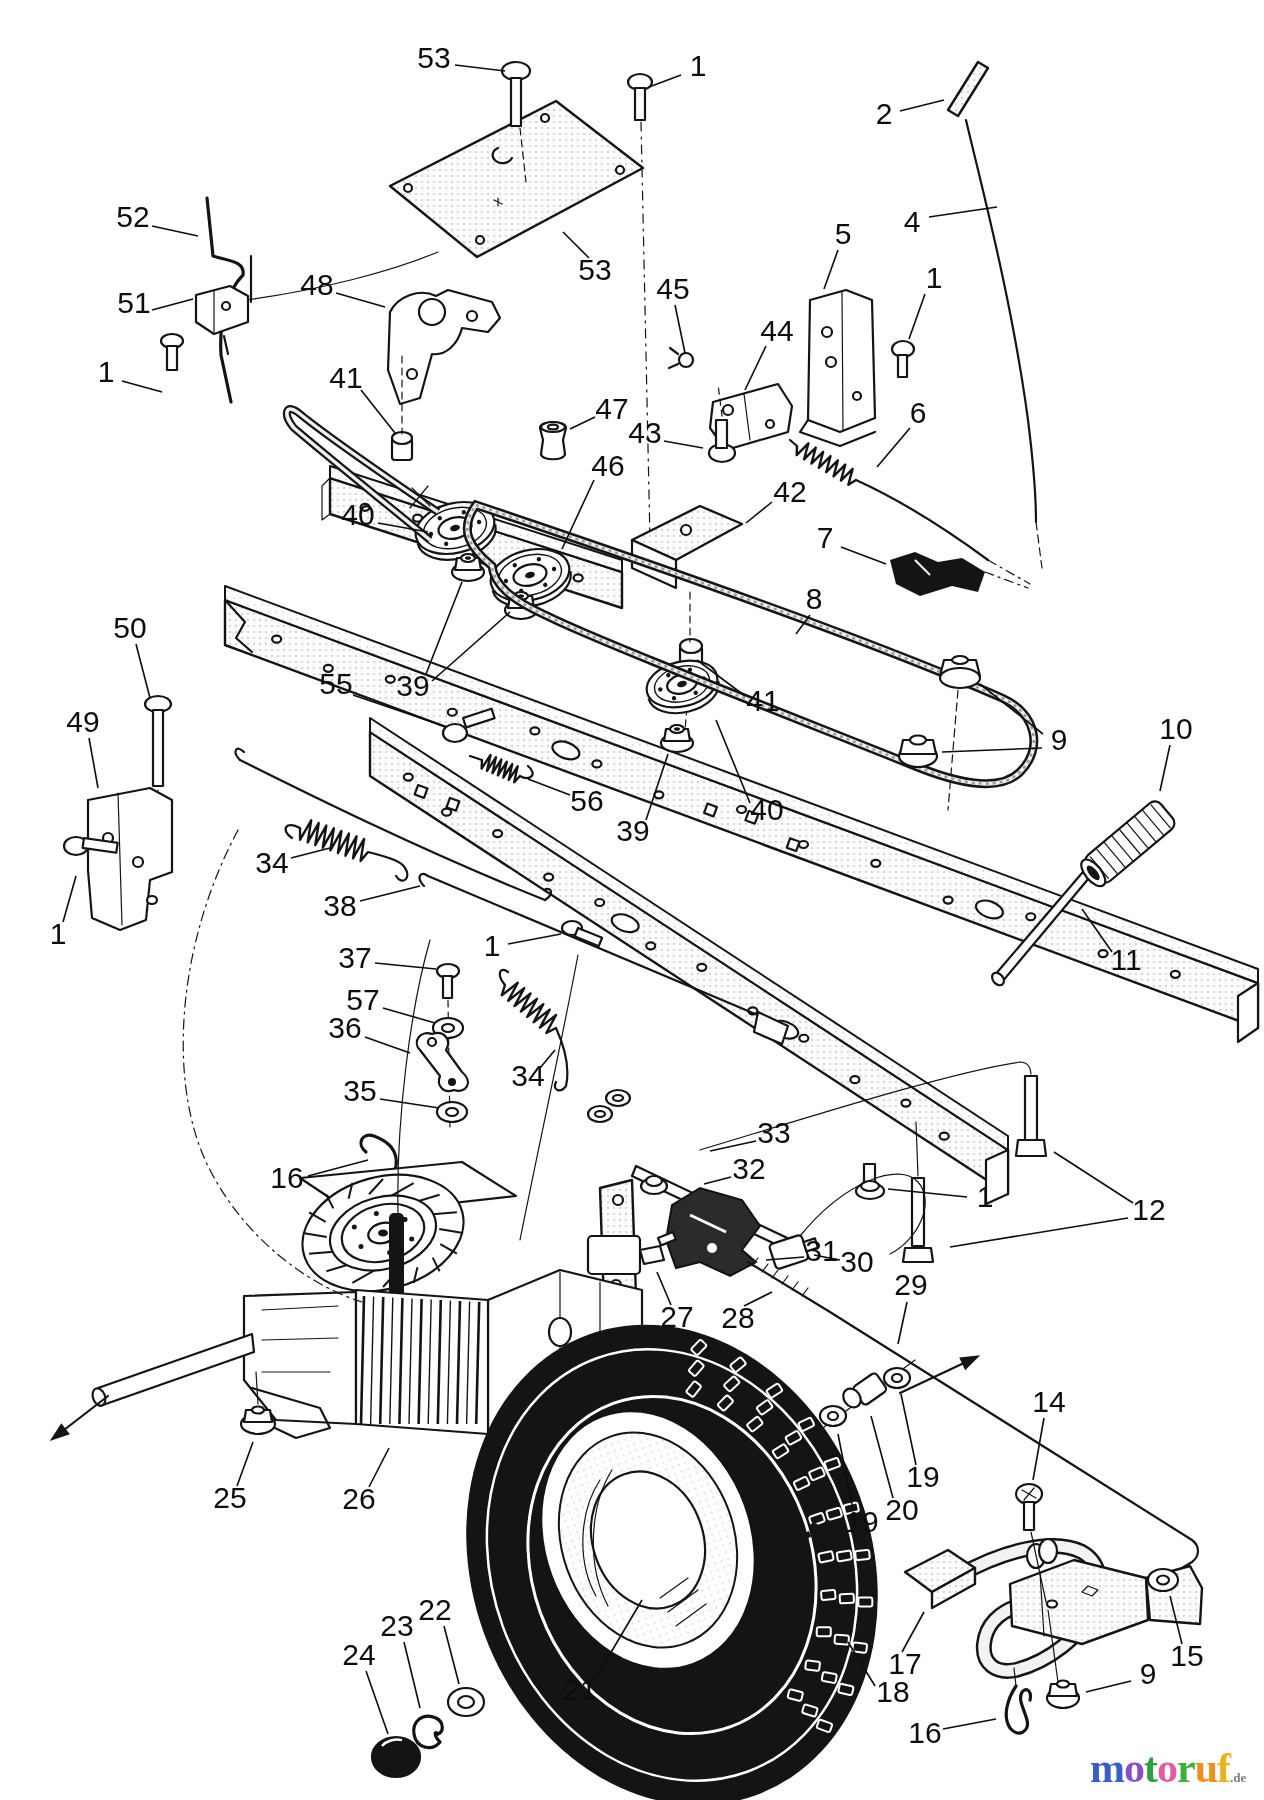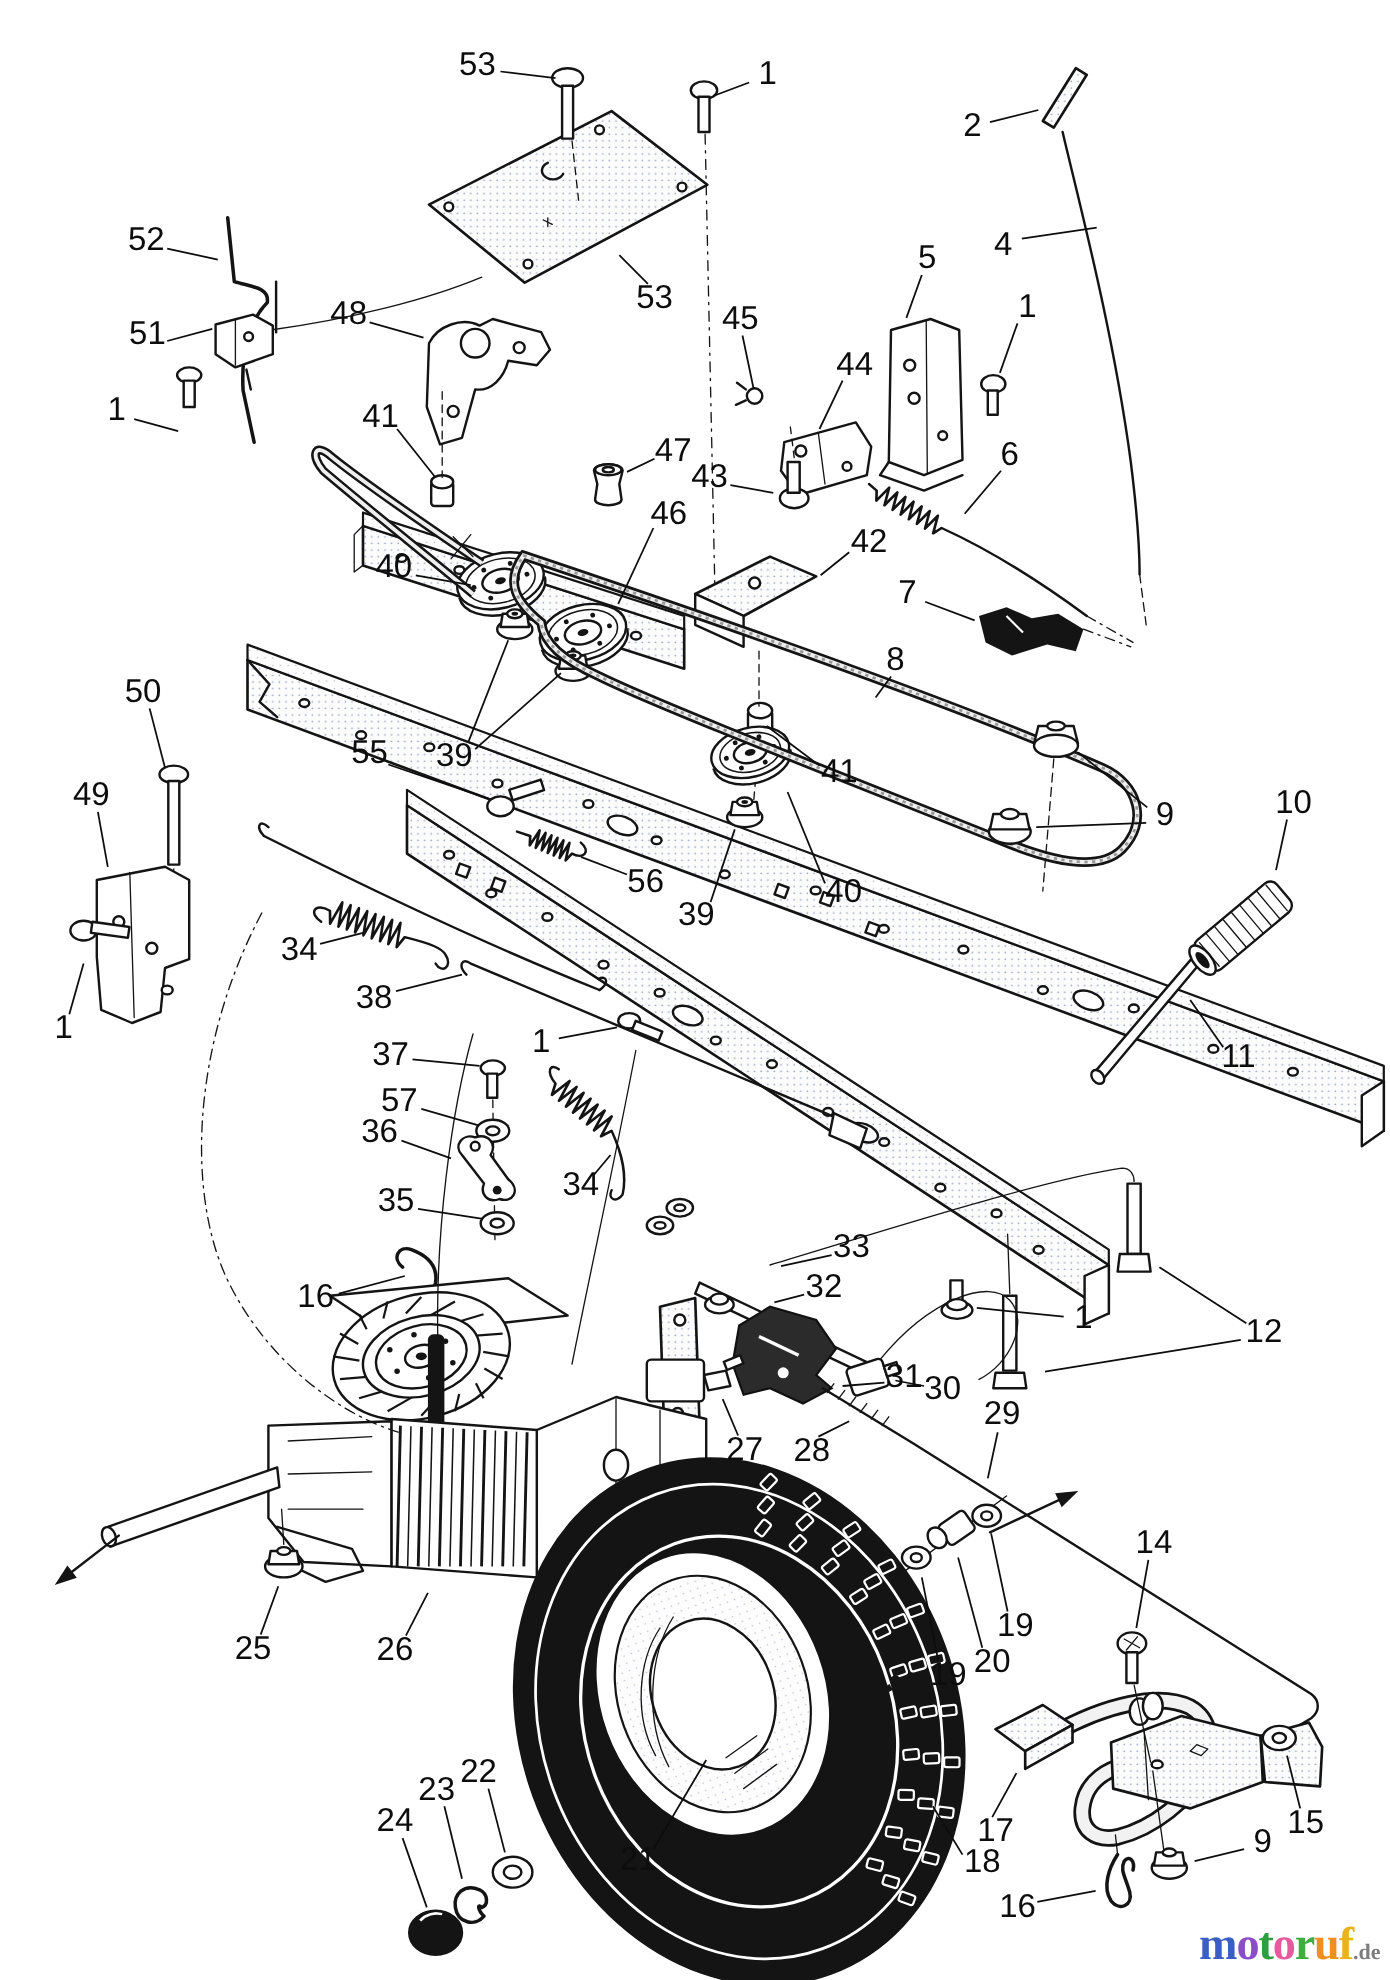--- a/index.html
+++ b/index.html
@@ -9,21 +9,21 @@
   .ld{stroke:#0d0d0d;stroke-width:1.6;fill:none;}
   .ln{fill:none;stroke:#141414;stroke-width:2.2;stroke-linecap:round;stroke-linejoin:round;}
   .thk{stroke-width:3.2;}
   .thin{stroke-width:1.2;}
   .wht{fill:#ffffff;stroke:#141414;stroke-width:2.2;stroke-linejoin:round;}
   .dotf{fill:url(#dots);stroke:#141414;stroke-width:2.4;stroke-linejoin:round;}
   .dotl{fill:url(#dotsL);stroke:#141414;stroke-width:2;stroke-linejoin:round;}
   .blk{fill:#141414;stroke:none;}
   .wm{position:absolute;left:1090px;top:1744px;width:174px;font-family:"Liberation Serif",serif;font-weight:bold;font-size:42px;letter-spacing:-1px;white-space:nowrap;}
   .wm span{display:inline-block;}
-  .wm .wm-de{font-size:20px;color:#7d7d7d;letter-spacing:0;font-weight:bold;}
+  .wm .wm-de{font-size:13px;color:#7d7d7d;letter-spacing:0;font-weight:bold;}
 </style>
 </head>
 <body>
 
 <div id="stage">
 <svg id="art" width="1264" height="1800" viewBox="0 0 1264 1800">
   <defs>
     <pattern id="dots" width="6" height="6" patternUnits="userSpaceOnUse">
       <rect width="6" height="6" fill="#fcfcfc"></rect>
       <circle cx="2" cy="2" r="0.8" fill="#9aa4c0"></circle>

